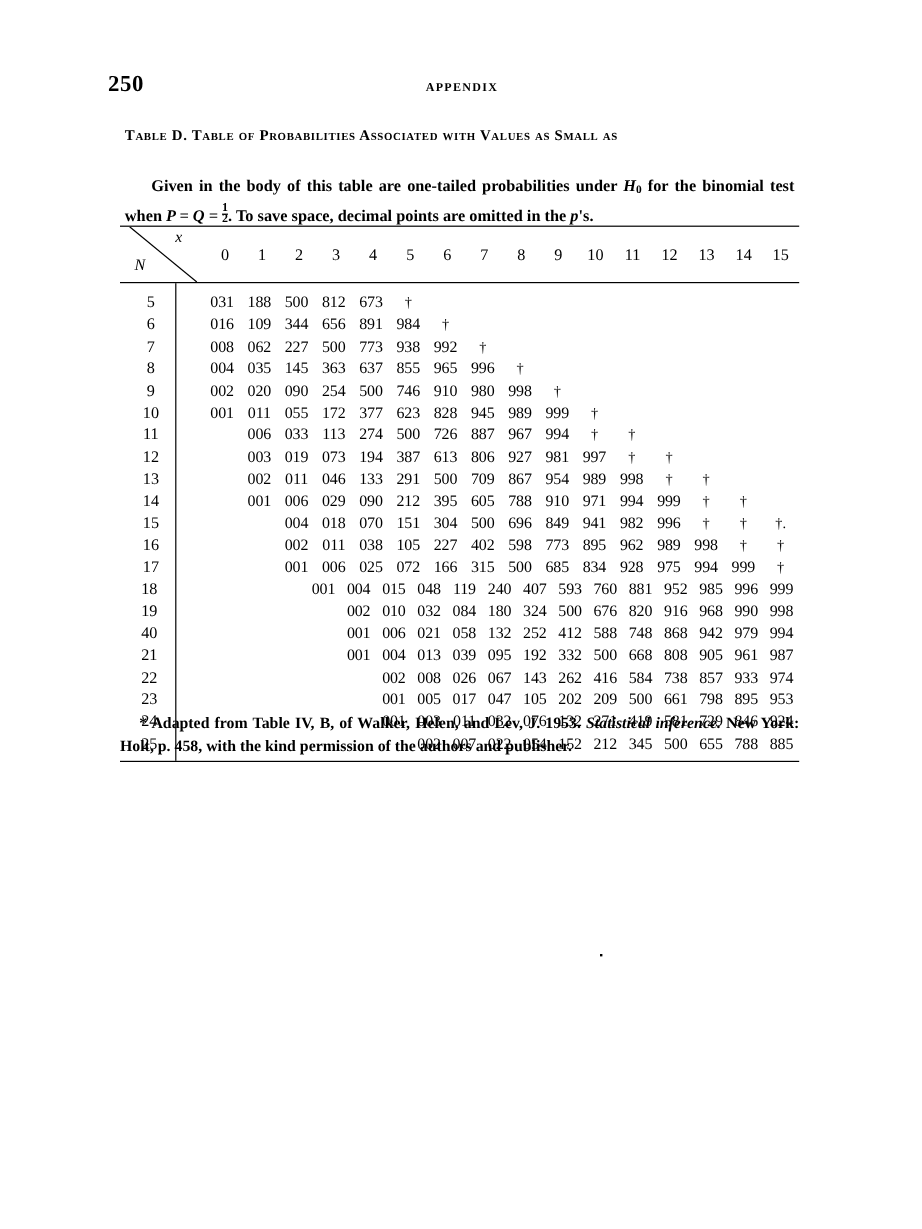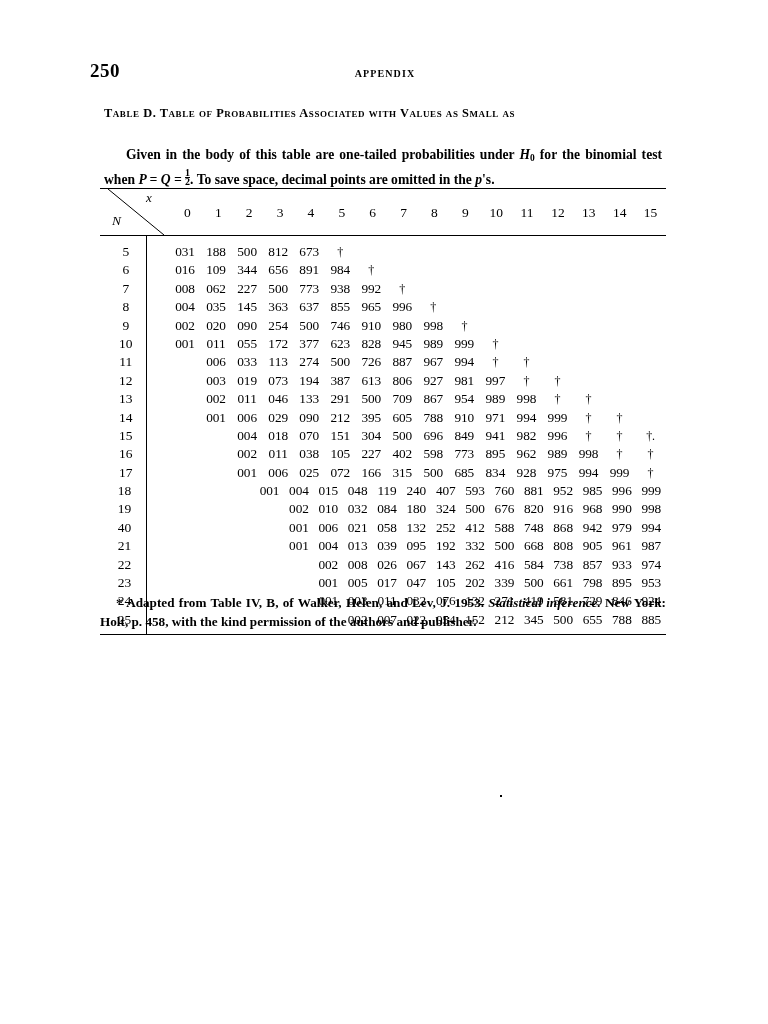--- a/index.html
+++ b/index.html
@@ -609,21 +609,21 @@
           <div class="cell"></div>
           <div class="cell"></div>
           <div class="cell"></div>
           <div class="cell"></div>
           <div class="cell">001</div>
           <div class="cell">005</div>
           <div class="cell">017</div>
           <div class="cell">047</div>
           <div class="cell">105</div>
           <div class="cell">202</div>
-          <div class="cell">339</div>
+          <div class="cell">209</div>
           <div class="cell">500</div>
           <div class="cell">661</div>
           <div class="cell">798</div>
           <div class="cell">895</div>
           <div class="cell">953</div>
         </div>
         <div class="row">
           <div class="nval">24</div>
           <div class="cell"></div>
           <div class="cell"></div>

